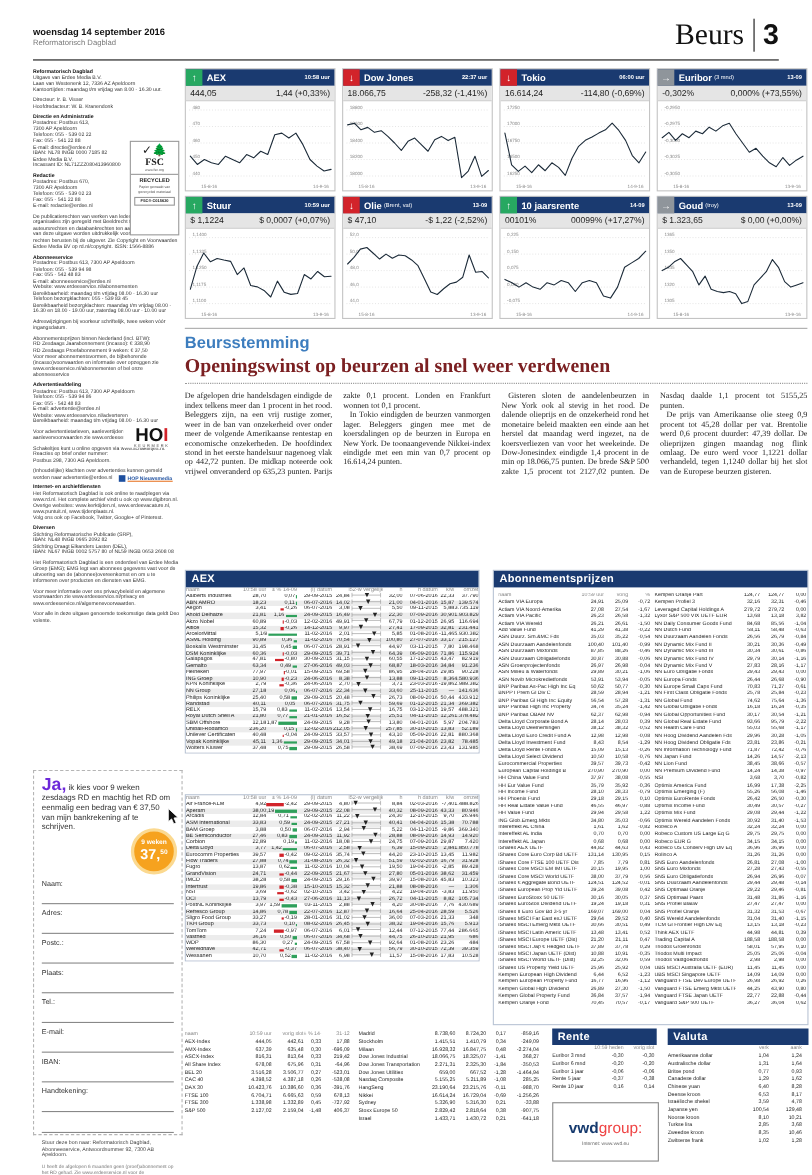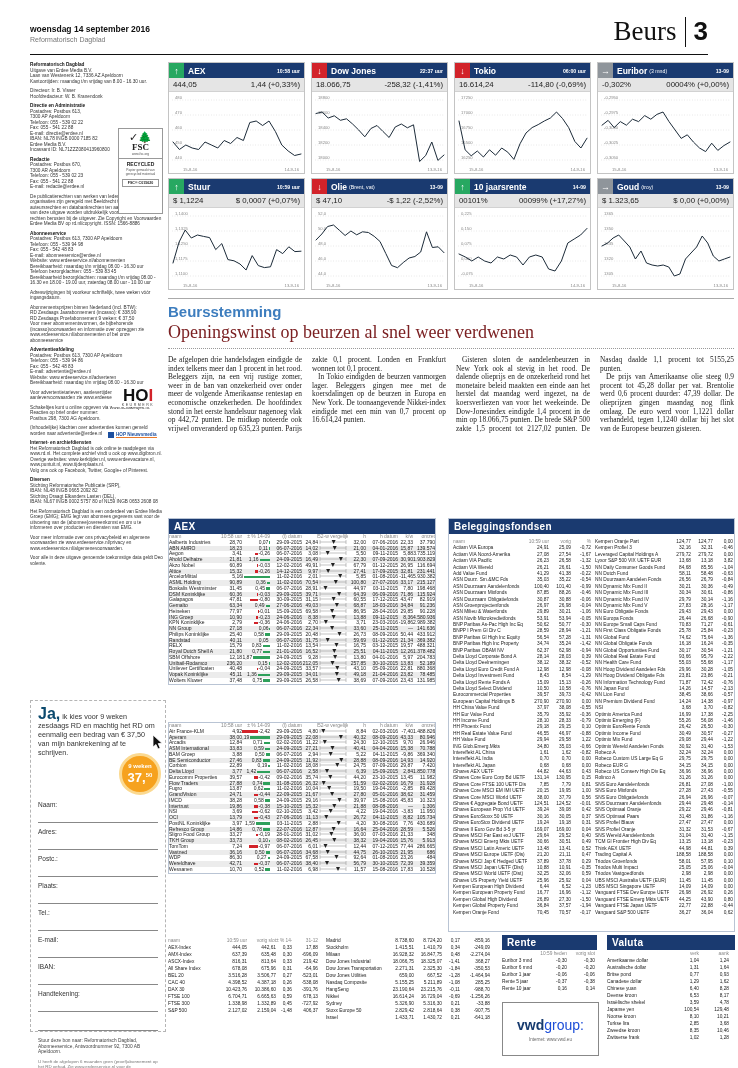--- a/index.html
+++ b/index.html
@@ -39,21 +39,21 @@
   .chead{height:15px;background:#1a3a70;display:flex;align-items:center;color:#fff}
   .abox{width:15px;height:15px;display:flex;align-items:center;justify-content:center;font-size:9px;font-weight:bold;flex:none}
   .up .abox{background:#27a861}.down .abox{background:#d2232a}.flat .abox{background:#8f959b}
   .ctitle{font-size:8.5px;font-weight:bold;margin-left:4px;white-space:nowrap}
   .csub{font-size:5.2px;margin-left:2px;white-space:nowrap}
   .ctime{font-size:5.2px;margin-left:auto;margin-right:4px;font-weight:bold}
   .cstrip{height:13px;background:#e5e5e5;border-bottom:1px solid #d2d2d2;display:flex;justify-content:space-between;align-items:center;font-size:7.8px;padding:0 4px;color:#222}
   
   #secrule{left:168px;top:298px;width:566px;height:1px;background:#aaa}
   #kicker{left:168px;top:303px;font-size:15px;font-weight:bold;color:#3d7dbe}
-  #headline{left:168px;top:322px;font-family:"Liberation Serif",serif;font-size:18px;font-weight:normal;color:#7b2022}
+  #headline{left:168px;top:322px;font-family:"Liberation Serif",serif;font-size:18px;font-weight:bold;color:#7b2022}
   #dotrule{left:168px;top:348px;width:566px;border-top:1px dotted #999}
   #article-body{left:168px;top:356px;width:566px;height:152px;overflow:hidden;
       column-count:4;column-gap:10px;font-family:"Liberation Serif",serif;font-size:7.4px;line-height:8.6px;text-align:justify;color:#222}
   #article-body p{margin:0;text-indent:6px}
   #article-body p:first-child{text-indent:0}
   
   .tblbar{background:#1a3a70;color:#fff;font-weight:bold;font-size:10px;padding:2px 5px;letter-spacing:.3px}
   .thead{color:#888;font-size:4.3px}
   .grid{display:grid;align-items:center}
   .cell{white-space:nowrap;overflow:hidden}
@@ -67,26 +67,26 @@
   .fhalf{position:absolute;top:20px}
   .fhalf .grid{grid-template-columns:74px 22px 22px 20px;font-size:4.8px;line-height:6.4px;height:6.4px}
   .ix .grid5L{grid-template-columns:50px 29px 29px 16px 26px}
   .ix .grid5R{grid-template-columns:58px 30px 28px 18px 30px}
   .ix .grid{font-size:4.8px;line-height:7px;height:7px}
   .mini .grid{font-size:4.8px;line-height:7px;height:7px}
   
   #vwdbox{left:502px;top:1002px;width:95px;height:52px;border:1px solid #888;display:flex;flex-direction:column;align-items:center;justify-content:center;gap:4px}
   #vwdbox .brand{font-size:14px}
   #vwdbox .b1{font-weight:bold;color:#163a6e}
-  #vwdbox .b2{color:#1d4ed8}
+  #vwdbox .b2{color:#ef4444}
   #vwdbox .url{font-size:4.5px;color:#666}
   
   #coupon{left:30px;top:700px;width:136px;height:332px;border:1.5px dashed #b5b5b5;box-sizing:border-box;padding:8px 7px;background:#fff}
   #coupon .lead{font-size:7.2px;line-height:9px;color:#333;width:118px}
-  #coupon .ja{font-size:16px;font-weight:bold;color:#0c4a6e}
+  #coupon .ja{font-size:16px;font-weight:bold;color:#6d28d9}
   #badge{position:absolute;left:88px;top:52px;width:42px;height:42px;border-radius:50%;
          background:#f6a21e;border:3px solid #fbd990;color:#fff;text-align:center;box-sizing:border-box}
   #badge .bt{font-size:6px;font-weight:bold;margin-top:7px}
   #badge .bp{font-size:13px;font-weight:bold;line-height:13px}
   #badge .bp sup{font-size:6px}
   .field{font-size:6.5px;color:#333;border-bottom:1px solid #888;height:21px;margin-top:5px}
   .sig{border-bottom:1px solid #888;height:18px}
   #coupon .send{font-size:4.8px;color:#444;margin-top:7px;line-height:5.6px}
   #coupon .note{font-size:4.4px;color:#777;margin-top:4px;line-height:5.2px}
   
@@ -284,21 +284,21 @@
    <text x="14" y="79" font-size="4.2" fill="#8a8a8a">15-8-16</text>
    <text x="130" y="79" font-size="4.2" fill="#8a8a8a" text-anchor="end">14-9-16</text>
       </svg></div>
     <div class="cbox flat" style="left: 597px; top: 62px;"><div class="chead">
         <div class="abox">→</div>
         <div class="ctitle">Euribor</div>
         <div class="csub">(3 mnd)</div>
         <div class="ctime">13-09</div>
       </div><div class="cstrip">
         <div>-0,302%</div>
-        <div>00004% (+0,00%)</div>
+        <div>0,000% (+73,55%)</div>
       </div><svg width="135" height="82">
         <line x1="3" y1="8" x2="133" y2="8" stroke="#c9c9c9" stroke-width="0.5" stroke-dasharray="0.8,1.8"></line>
         <line x1="3" y1="23" x2="133" y2="23" stroke="#c9c9c9" stroke-width="0.5" stroke-dasharray="0.8,1.8"></line>
         <line x1="3" y1="38" x2="133" y2="38" stroke="#c9c9c9" stroke-width="0.5" stroke-dasharray="0.8,1.8"></line>
         <line x1="3" y1="53" x2="133" y2="53" stroke="#c9c9c9" stroke-width="0.5" stroke-dasharray="0.8,1.8"></line>
         <line x1="3" y1="68" x2="133" y2="68" stroke="#c9c9c9" stroke-width="0.5" stroke-dasharray="0.8,1.8"></line>
         <text x="6" y="6.8" font-size="4.2" fill="#8a8a8a">-0,2950</text>
         <text x="6" y="21.8" font-size="4.2" fill="#8a8a8a">-0,2975</text>
         <text x="6" y="36.8" font-size="4.2" fill="#8a8a8a">-0,3000</text>
         <text x="6" y="51.8" font-size="4.2" fill="#8a8a8a">-0,3025</text>
@@ -1433,21 +1433,21 @@
   <line x1="27" y1="1" x2="27" y2="5" stroke="#9a9a9a" stroke-width="0.6"></line>
   <polygon points="17.0,1 21.0,1 19.0,5" fill="#222"></polygon>
         </svg></div>
       <div class="cell r">11,57</div>
       <div class="cell r">15-08-2016</div>
       <div class="cell r">17,83</div>
       <div class="cell r">10.528</div>
     </div>
   </div>
 <div class="funds" id="fondsen" style="left:448px;top:518px;width:287px;height:414px">
-    <div class="tblbar">Beleggingsfondsen</div>
+    <div class="tblbar">Abonnementsprijzen</div>
     <div class="fhalf" style="left: 4px; width: 138px;">
       <div class="grid thead">
         <div class="cell">naam</div>
         <div class="cell r">10:59 uur</div>
         <div class="cell r">vorig</div>
         <div class="cell r">%</div>
       </div>
       <div class="grid">
         <div class="cell">Actiam VIA Europa</div>
         <div class="cell r">24,91</div>

